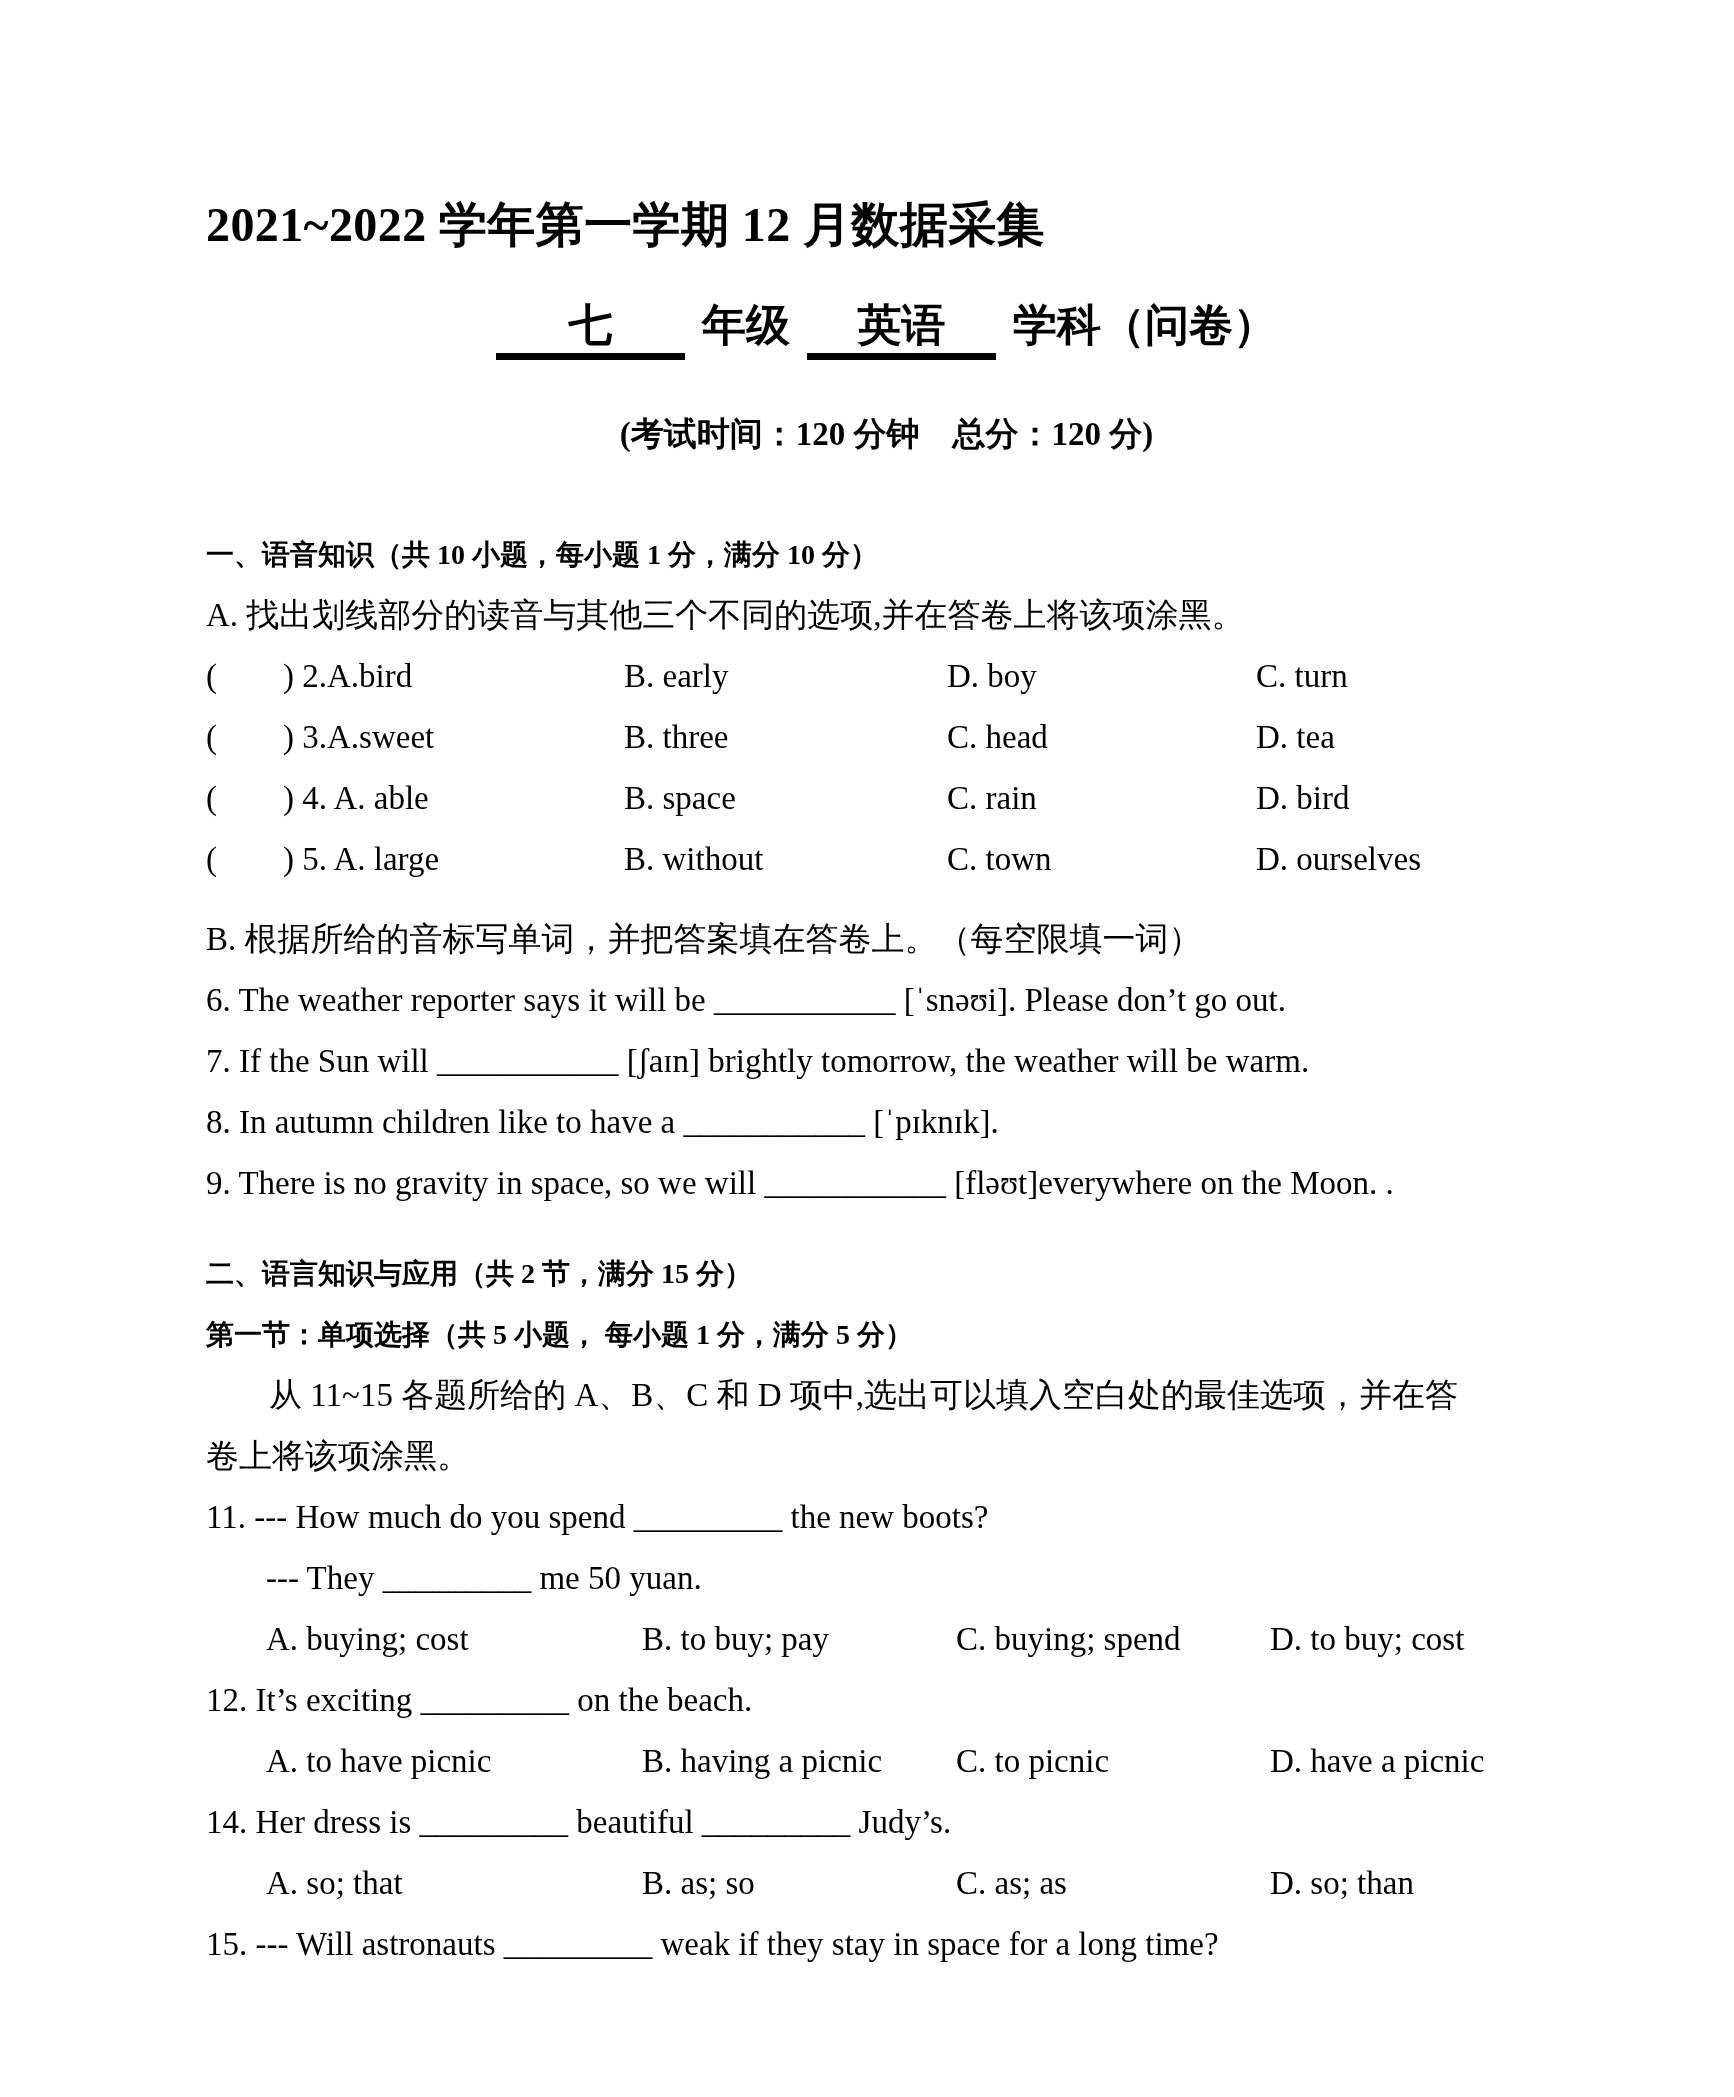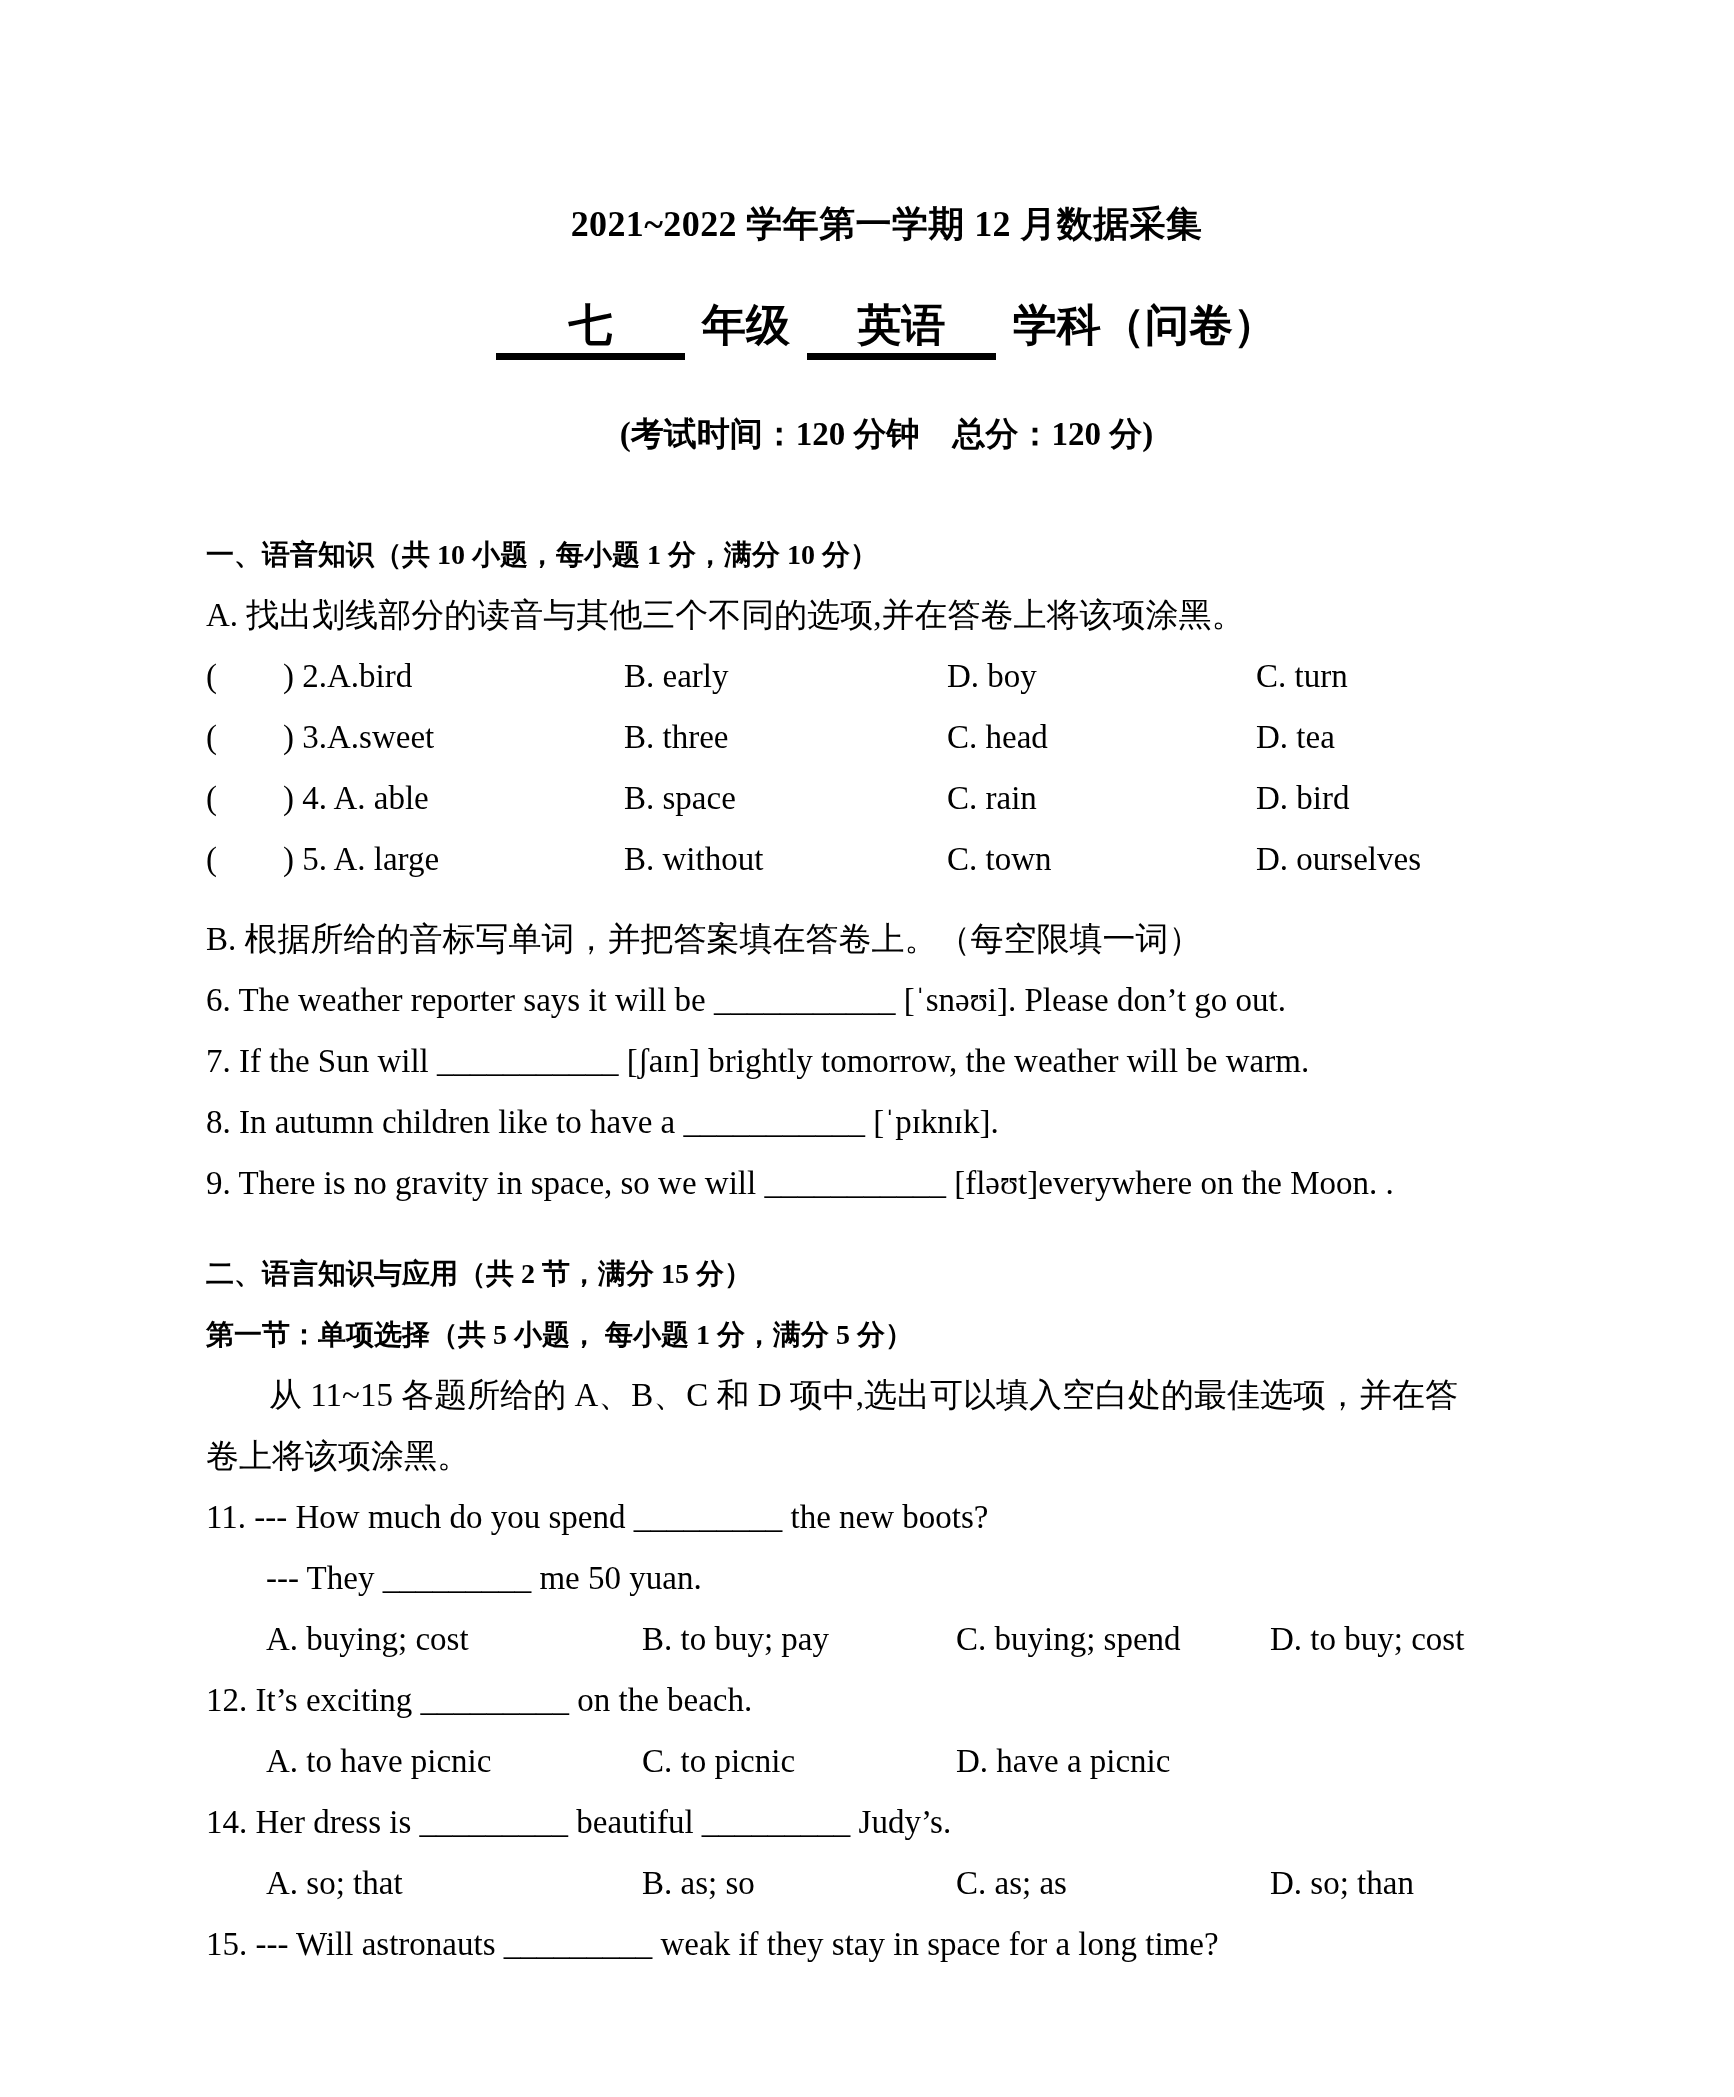--- a/index.html
+++ b/index.html
@@ -11,23 +11,23 @@
     color: #000000;
     font-family: "Liberation Serif", "DejaVu Serif", serif;
   }
   .page {
     position: relative;
     width: 100%;
     height: 100%;
     padding: 197px 168px 0 206px;
   }
   .title1 {
-    font-size: 36px;
+    font-size: 48px;
     font-weight: 700;
-    text-align: center;
+    text-align: left;
     line-height: 55px;
     letter-spacing: 0.4px;
   }
   .title2 {
     font-size: 44px;
     font-weight: 700;
     text-align: center;
     margin-top: 42px;
     line-height: 63px;
   }
@@ -133,20 +133,21 @@
     <div class="opt-row2">
       <span>A. buying; cost</span>
       <span>B. to buy; pay</span>
       <span>C. buying; spend</span>
       <span>D. to buy; cost</span>
     </div>
 
     <div class="line">12. It’s exciting _________ on the beach.</div>
     <div class="opt-row2">
       <span>A. to have picnic</span>
+      <span>B. having a picnic</span>
       <span>C. to picnic</span>
       <span>D. have a picnic</span>
     </div>
 
     <div class="line">14. Her dress is _________ beautiful _________ Judy’s.</div>
     <div class="opt-row2">
       <span>A. so; that</span>
       <span>B. as; so</span>
       <span>C. as; as</span>
       <span>D. so; than</span>

